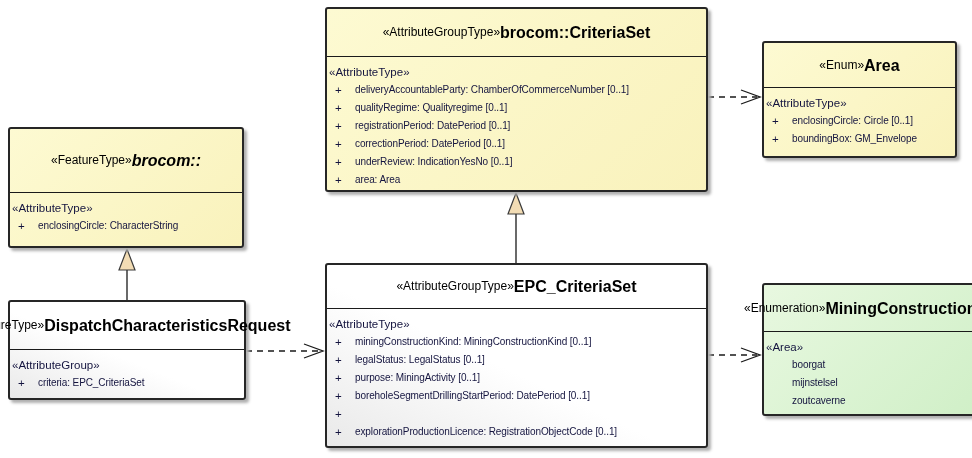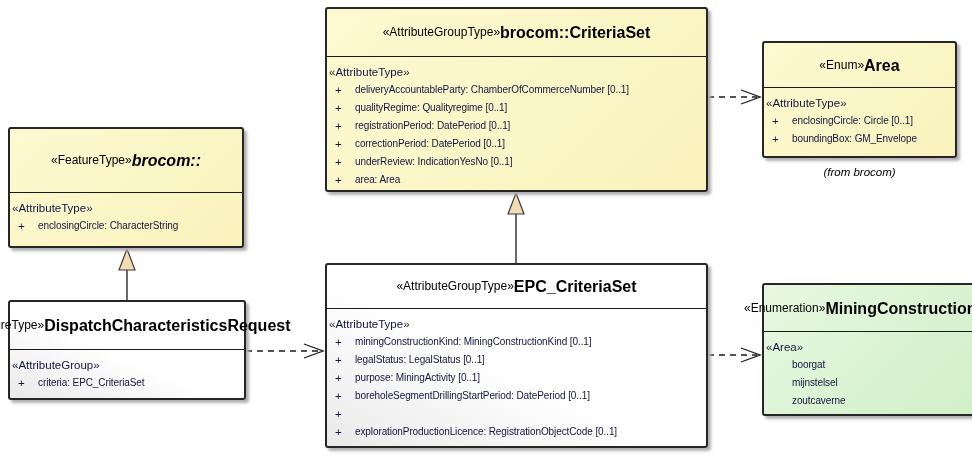--- a/index.html
+++ b/index.html
@@ -113,21 +113,20 @@
       <div class="row">
           <span class="vis">+</span>
           <span class="atext">enclosingCircle: Circle [0..1]</span>
         </div>
       <div class="row">
           <span class="vis">+</span>
           <span class="atext">boundingBox: GM_Envelope</span>
         </div>
     </div>
   </div>
-  <div class="note" style="left:762px;top:165px;width:195px">(from brocom)</div>
 
   <div class="uml-box fill-yellow" style="left:8px;top:127px;width:236px;height:121px">
     <div class="hdr" style="height:64px">
       <div class="stereo">«FeatureType»</div>
       <div class="cname italic">brocom::</div>
     </div>
     <div class="cbody">
       <div class="section-label">«AttributeType»</div>
       <div class="row">
           <span class="vis">+</span>

